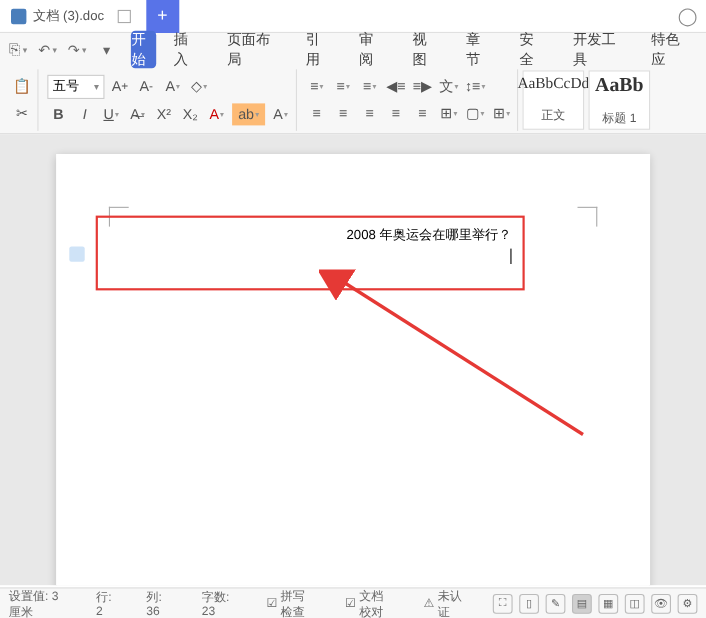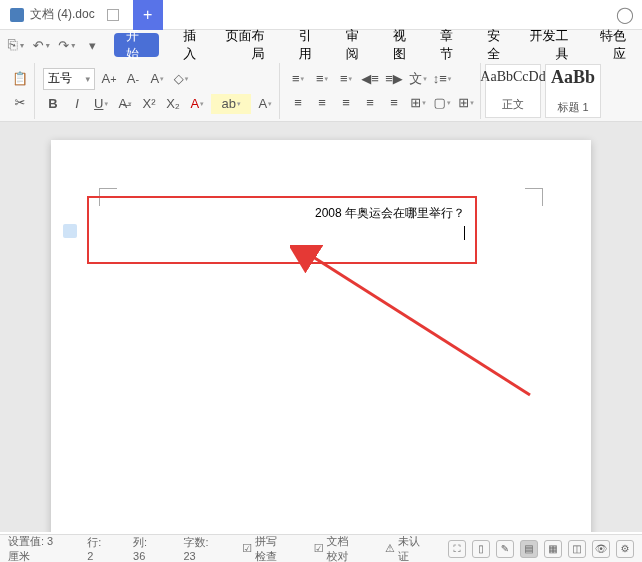--- a/index.html
+++ b/index.html
@@ -6,22 +6,22 @@
 body { width:642px; height:562px; background:#fff; overflow:hidden; position:relative; }
 .titlebar { height:30px; background:#fff; display:flex; align-items:center; border-bottom:1px solid #e0e0e0; }
 .tab { height:30px; display:flex; align-items:center; padding:0 10px; font-size:12px; color:#555; gap:6px; }
 .tab-icon { width:14px; height:14px; background:#4a7ebb; border-radius:2px; display:inline-block; }
 .tab-sq { width:12px; height:12px; border:1px solid #aaa; margin-left:6px; }
 .tab-plus { width:30px; height:30px; background:#5873e8; color:#fff; display:flex; align-items:center; justify-content:center; font-size:16px; margin-left:4px; }
 .titlebar-right { margin-left:auto; padding-right:8px; color:#888; }
 .qat { height:30px; background:#f7f7f7; display:flex; align-items:center; padding:0 6px; gap:6px; }
 .qat-btn { width:24px; height:22px; display:flex; align-items:center; justify-content:center; color:#666; font-size:13px; }
 .qat-btn.dd::after { content:"▾"; font-size:8px; margin-left:2px; color:#888; }
-.tab-active { height:24px; padding:0 12px; background:#4a6fd6; color:#fff; border-radius:4px; display:flex; align-items:center; font-size:13px; margin-left:6px; }
-.menu-item { padding:0 10px; font-size:13px; color:#000000;text-align:right; }
+.tab-active { height:34px; padding:0 0; background:#4a6fd6; color:#fff; border-radius:4px; display:flex; align-items:center; font-size:13px; margin-left:6px; }
+.menu-item { padding:0 10px; font-size:13px; color:#404040; }
 .toolbar { height:62px; background:#f7f7f7; border-bottom:1px solid #ddd; display:flex; align-items:center; padding:2px 6px; gap:4px; }
 .tb-group { display:flex; flex-direction:column; gap:4px; padding:0 4px; border-right:1px solid #ddd; height:56px; justify-content:center; }
 .tb-row { display:flex; align-items:center; gap:4px; }
 .tb-sel { height:22px; border:1px solid #ccc; background:#fff; font-size:12px; padding:0 4px; display:flex; align-items:center; justify-content:space-between; }
 .tb-sel::after { content:"▾"; font-size:9px; color:#888; margin-left:4px; }
 .tb-ico { width:20px; height:20px; display:flex; align-items:center; justify-content:center; font-size:13px; color:#555; }
 .tb-ico.dd::after { content:"▾"; font-size:7px; margin-left:1px; color:#999; }
 .style-box { width:56px; height:54px; border:1px solid #ddd; background:#fff; display:flex; flex-direction:column; align-items:center; justify-content:center; font-size:10px; }
 .style-big { font-family:serif; font-size:14px; color:#333; }
 .style-lbl { font-size:11px; color:#555; margin-top:12px; }
@@ -39,21 +39,21 @@
 .sb-right { margin-left:auto; display:flex; gap:6px; }
 .sb-ico { width:18px; height:18px; border:1px solid #bbb; border-radius:3px; display:flex; align-items:center; justify-content:center; font-size:10px; color:#666; }
 .sb-ico.active { background:#d0d0d0; }
 </style>
 </head>
 <body>
 
 <div class="titlebar">
   <div class="tab">
     <span class="tab-icon"></span>
-    <span>文档 (4).doc</span>
+    <span>文档 (3).doc</span>
     <span class="tab-sq"></span>
   </div>
   <div class="tab-plus">+</div>
   <div class="titlebar-right">◯</div>
 </div>
 
 <div class="qat">
   <div class="qat-btn dd">⎘</div>
   <div class="qat-btn dd">↶</div>
   <div class="qat-btn dd">↷</div>
@@ -92,21 +92,21 @@
       <div class="tb-ico">
           <i>I</i>
         </div>
       <div class="tb-ico dd">
           <u>U</u>
         </div>
       <div class="tb-ico dd">A̶</div>
       <div class="tb-ico">X²</div>
       <div class="tb-ico">X₂</div>
       <div class="tb-ico dd" style="color:#c00">A</div>
-      <div class="tb-ico dd" style="background:#fef9c3;width:40px">ab</div>
+      <div class="tb-ico dd" style="background:#fdba74;width:30px">ab</div>
       <div class="tb-ico dd">A</div>
     </div>
   </div>
   <div class="tb-group">
     <div class="tb-row">
       <div class="tb-ico dd">≡</div>
       <div class="tb-ico dd">≡</div>
       <div class="tb-ico dd">≡</div>
       <div class="tb-ico">◀≡</div>
       <div class="tb-ico">≡▶</div>

